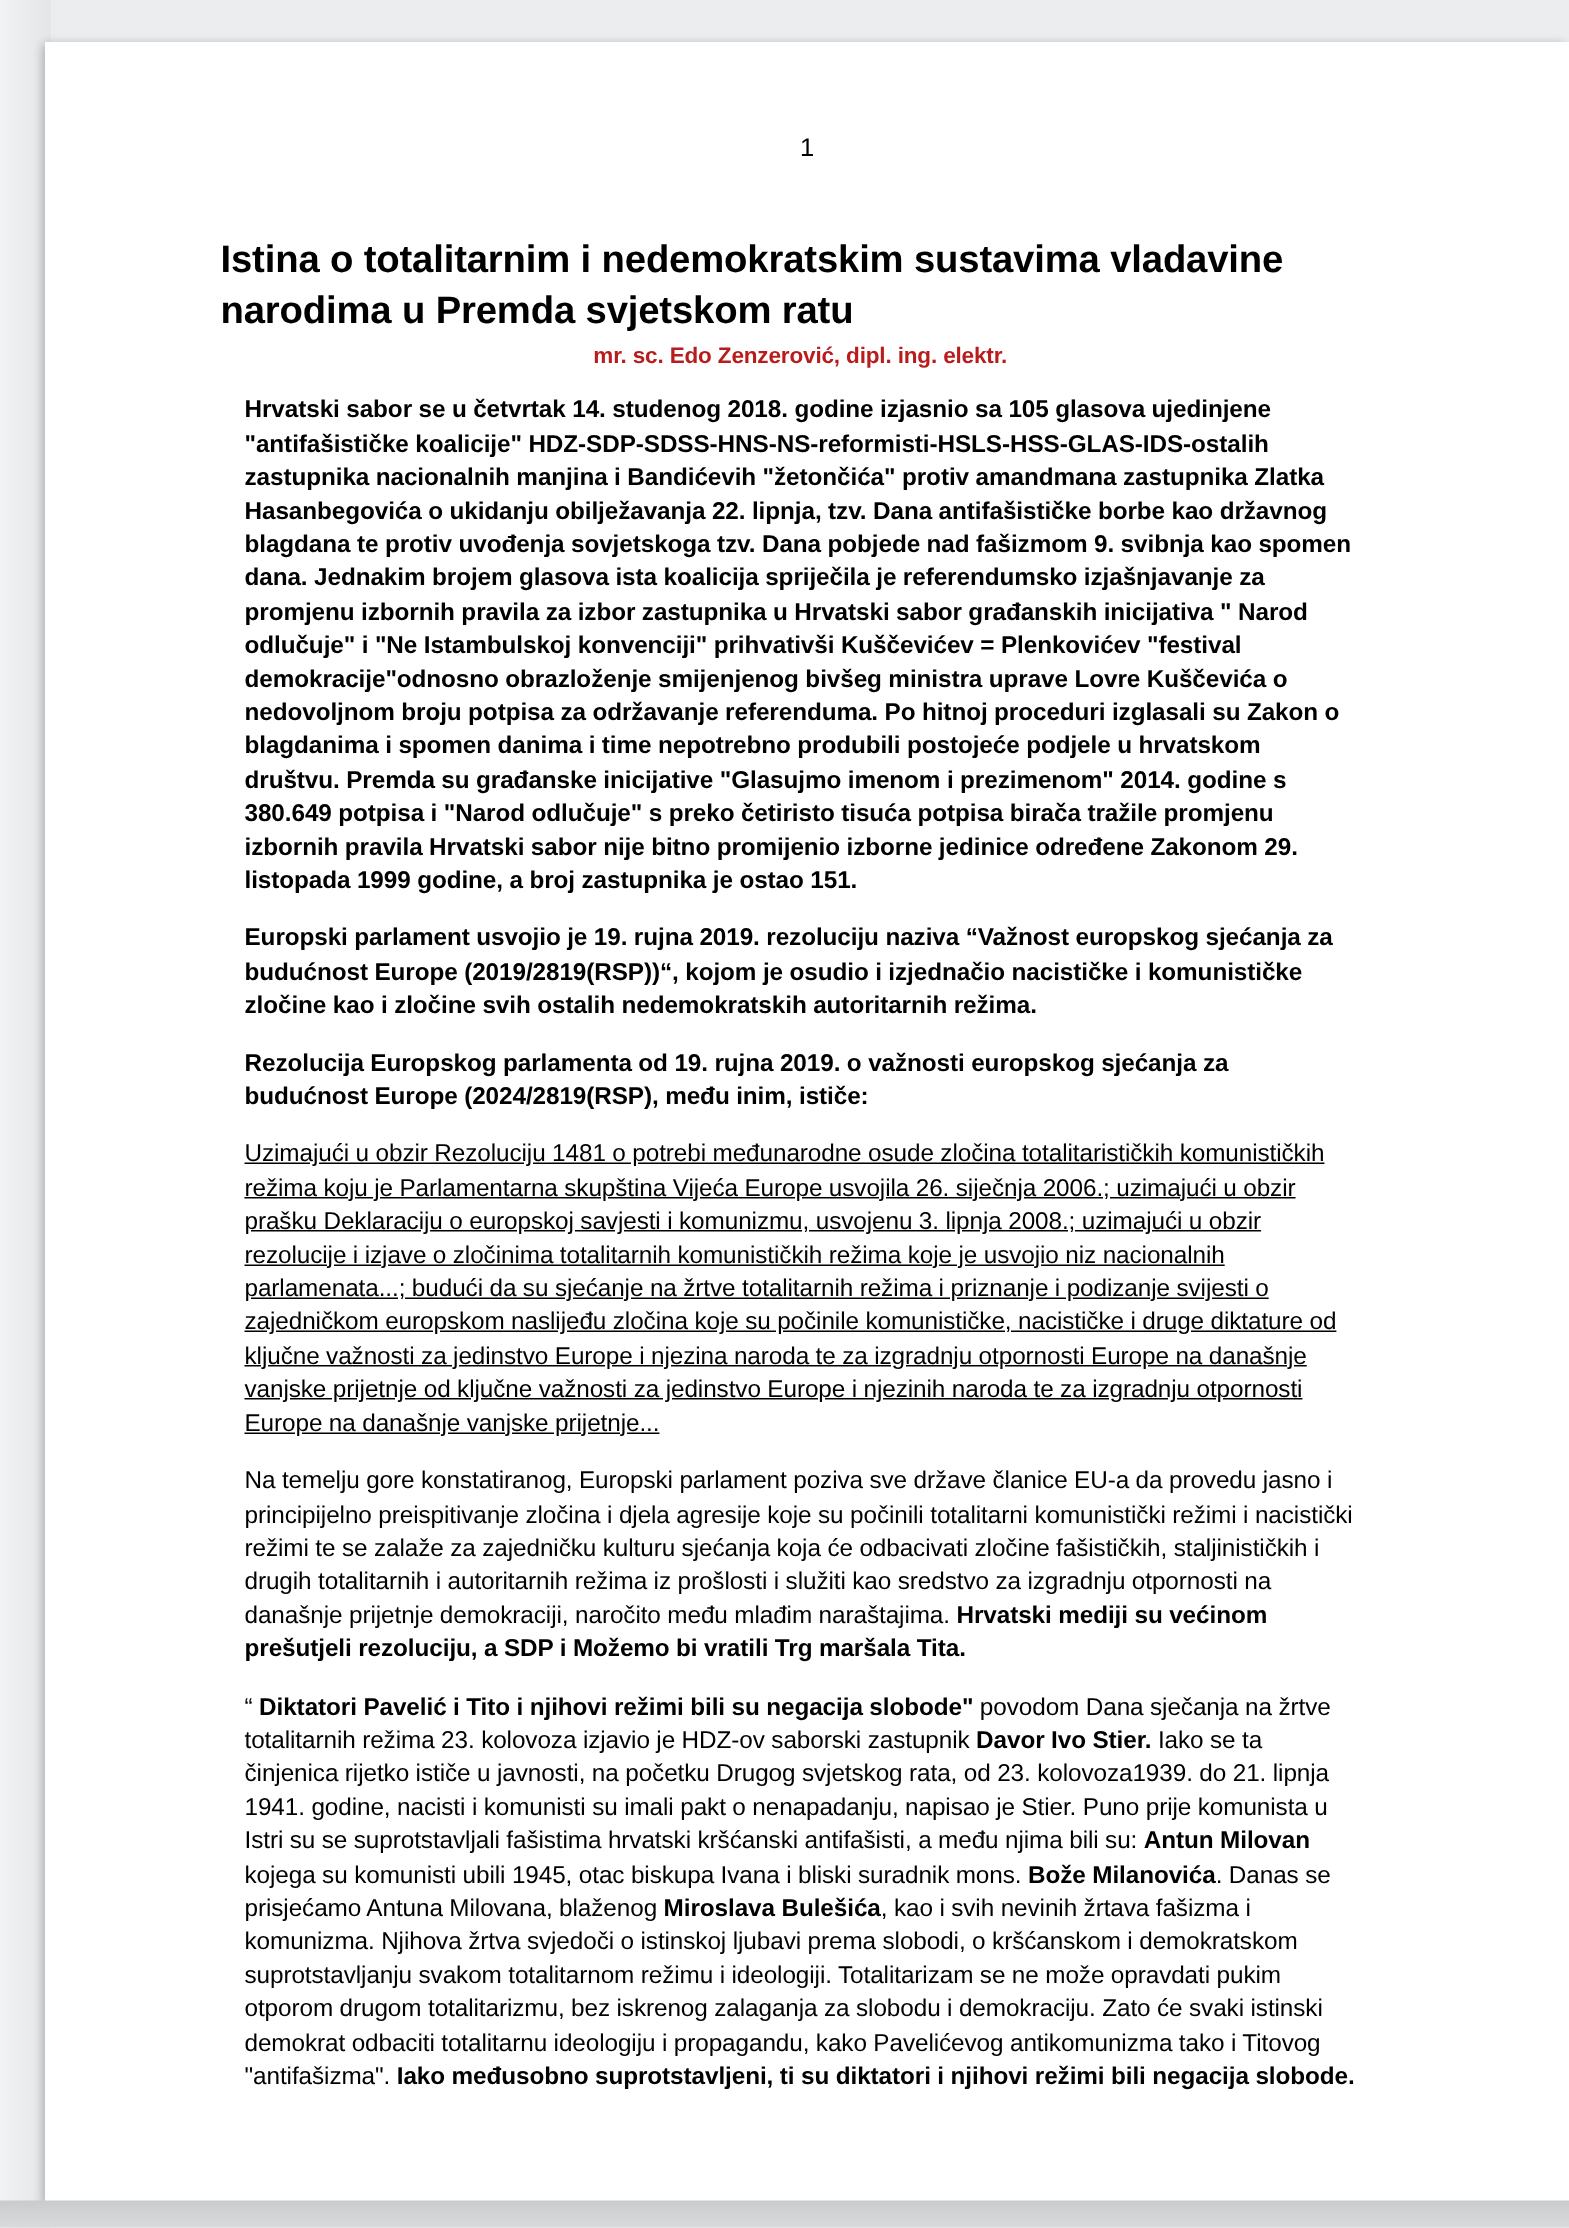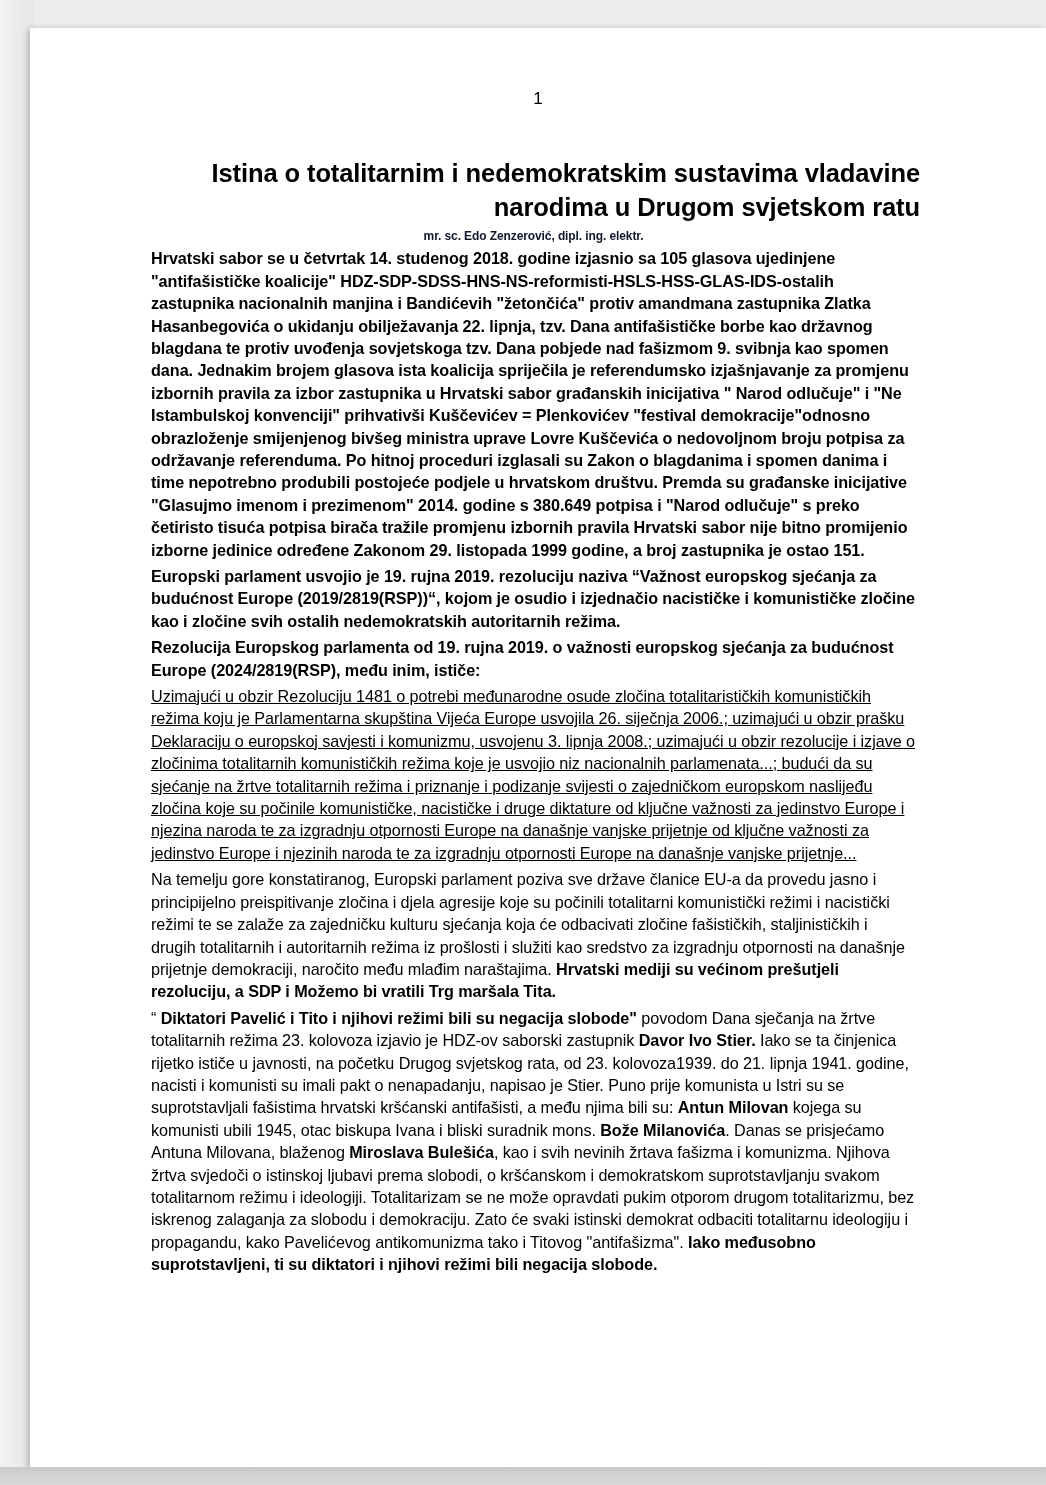--- a/index.html
+++ b/index.html
@@ -62,39 +62,39 @@
   #content {
     position: absolute;
     left: 117px;
     top: 128px;
     width: 773px;
   }
 
   h1.doc-title {
     font-size: 25.5px;
     font-weight: bold;
-    text-align: right;
+    text-align: left;
     line-height: 1.34;
     margin: 0 0 0 0;
     letter-spacing: -0.1px;
     color: #000;
   }
   .doc-title-line { display: block; }
 
   .doc-author {
     text-align: center;
-    font-size: 12px;
+    font-size: 15px;
     font-weight: bold;
     margin: 5px 0 0 0;
-    color: #0f172a;
+    color: #b91c1c;
     letter-spacing: -0.1px;
   }
 
   p.para {
-    margin: 4px;
+    margin: 16px;
     font-size: 16.2px;
     line-height: 1.383;
     color: #000;
     text-align: left;
     letter-spacing: -0.05px;
     word-spacing: -0.1px;
   }
   p.para.bold {
     font-weight: bold;
   }
@@ -115,21 +115,21 @@
   <div id="backdrop-gradient"></div>
 
   <div id="page">
 
     <div id="page-number">1</div>
 
     <div id="content">
 
       <h1 class="doc-title">
         <span class="doc-title-line">Istina o totalitarnim i nedemokratskim sustavima vladavine</span>
-        <span class="doc-title-line">narodima u Drugom svjetskom ratu</span>
+        <span class="doc-title-line">narodima u Premda svjetskom ratu</span>
       </h1>
 
       <div class="doc-author">mr. sc. Edo Zenzerović, dipl. ing. elektr.</div>
 
       <p class="para bold gap-before-p1">Hrvatski sabor se u četvrtak 14. studenog 2018. godine izjasnio sa 105 glasova ujedinjene "antifašističke koalicije" HDZ-SDP-SDSS-HNS-NS-reformisti-HSLS-HSS-GLAS-IDS-ostalih zastupnika nacionalnih manjina i Bandićevih "žetončića" protiv amandmana zastupnika Zlatka Hasanbegovića o ukidanju obilježavanja 22. lipnja, tzv. Dana antifašističke borbe kao državnog blagdana te protiv uvođenja sovjetskoga tzv. Dana pobjede nad fašizmom 9. svibnja kao spomen dana. Jednakim brojem glasova ista koalicija spriječila je referendumsko izjašnjavanje za promjenu izbornih pravila za izbor zastupnika u Hrvatski sabor građanskih inicijativa " Narod odlučuje" i "Ne Istambulskoj konvenciji" prihvativši Kuščevićev = Plenkovićev "festival demokracije"odnosno obrazloženje smijenjenog bivšeg ministra uprave Lovre Kuščevića o nedovoljnom broju potpisa za održavanje referenduma. Po hitnoj proceduri izglasali su Zakon o blagdanima i spomen danima i time nepotrebno produbili postojeće podjele u hrvatskom društvu. Premda su građanske inicijative "Glasujmo imenom i prezimenom" 2014. godine s 380.649 potpisa i "Narod odlučuje" s preko četiristo tisuća potpisa birača tražile promjenu izbornih pravila Hrvatski sabor nije bitno promijenio izborne jedinice određene Zakonom 29. listopada 1999 godine, a broj zastupnika je ostao 151.</p>
 
       <p class="para bold gap-before-p2">Europski parlament usvojio je 19. rujna 2019. rezoluciju naziva “Važnost europskog sjećanja za budućnost Europe (2019/2819(RSP))“, kojom je osudio i izjednačio nacističke i komunističke zločine kao i zločine svih ostalih nedemokratskih autoritarnih režima.</p>
 
       <p class="para bold gap-tight">Rezolucija Europskog parlamenta od 19. rujna 2019. o važnosti europskog sjećanja za budućnost Europe (2024/2819(RSP), među inim, ističe:</p>
 

